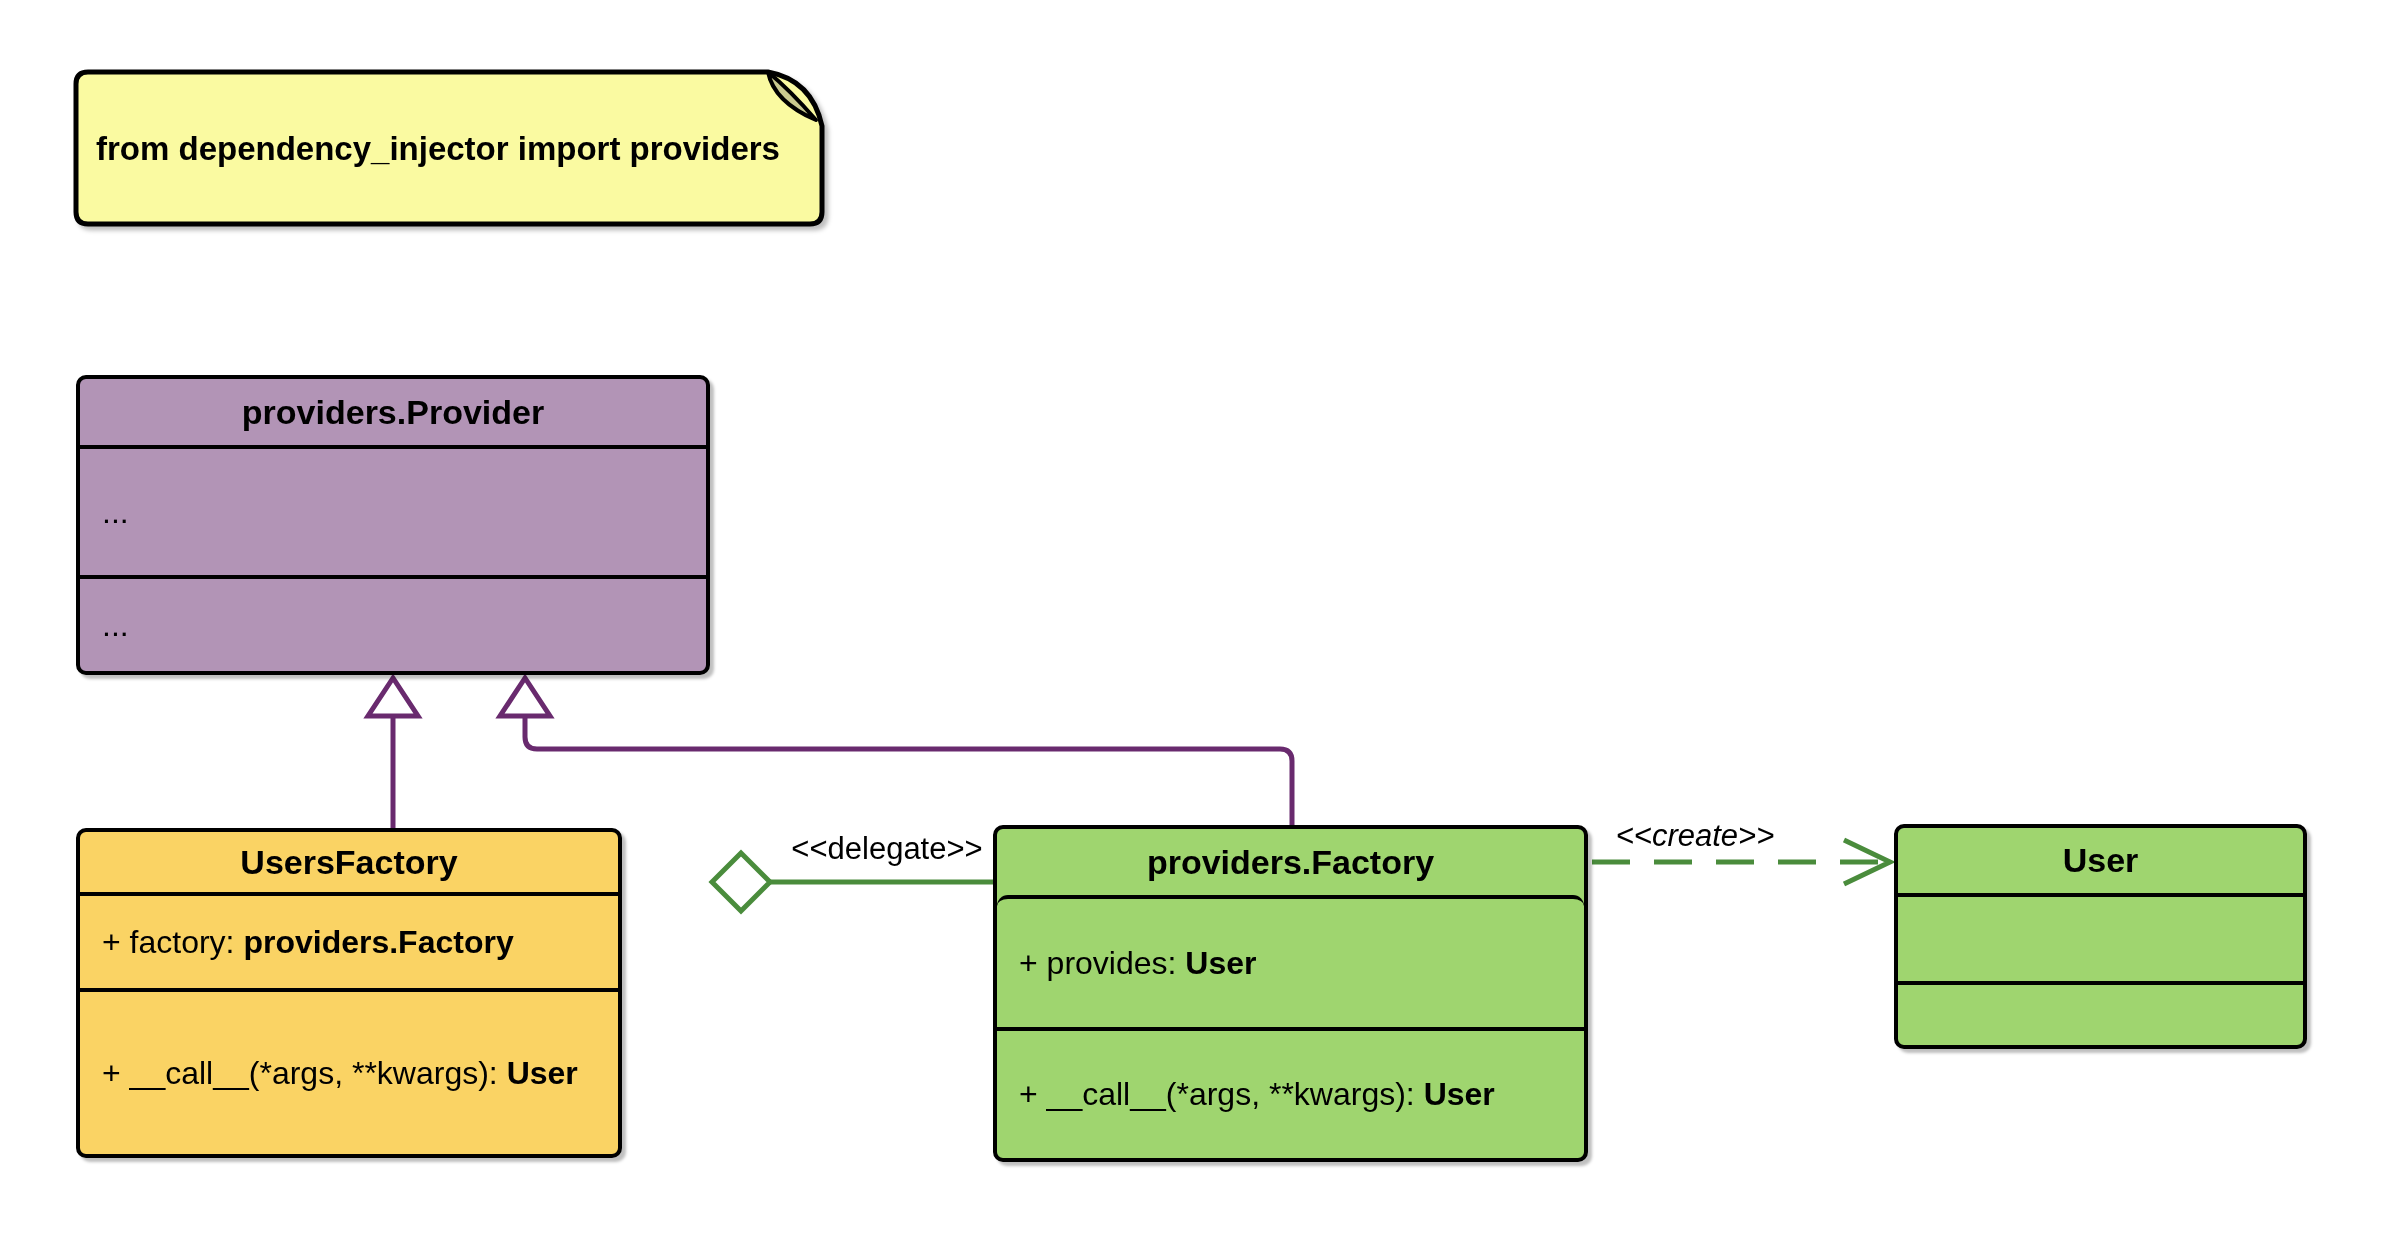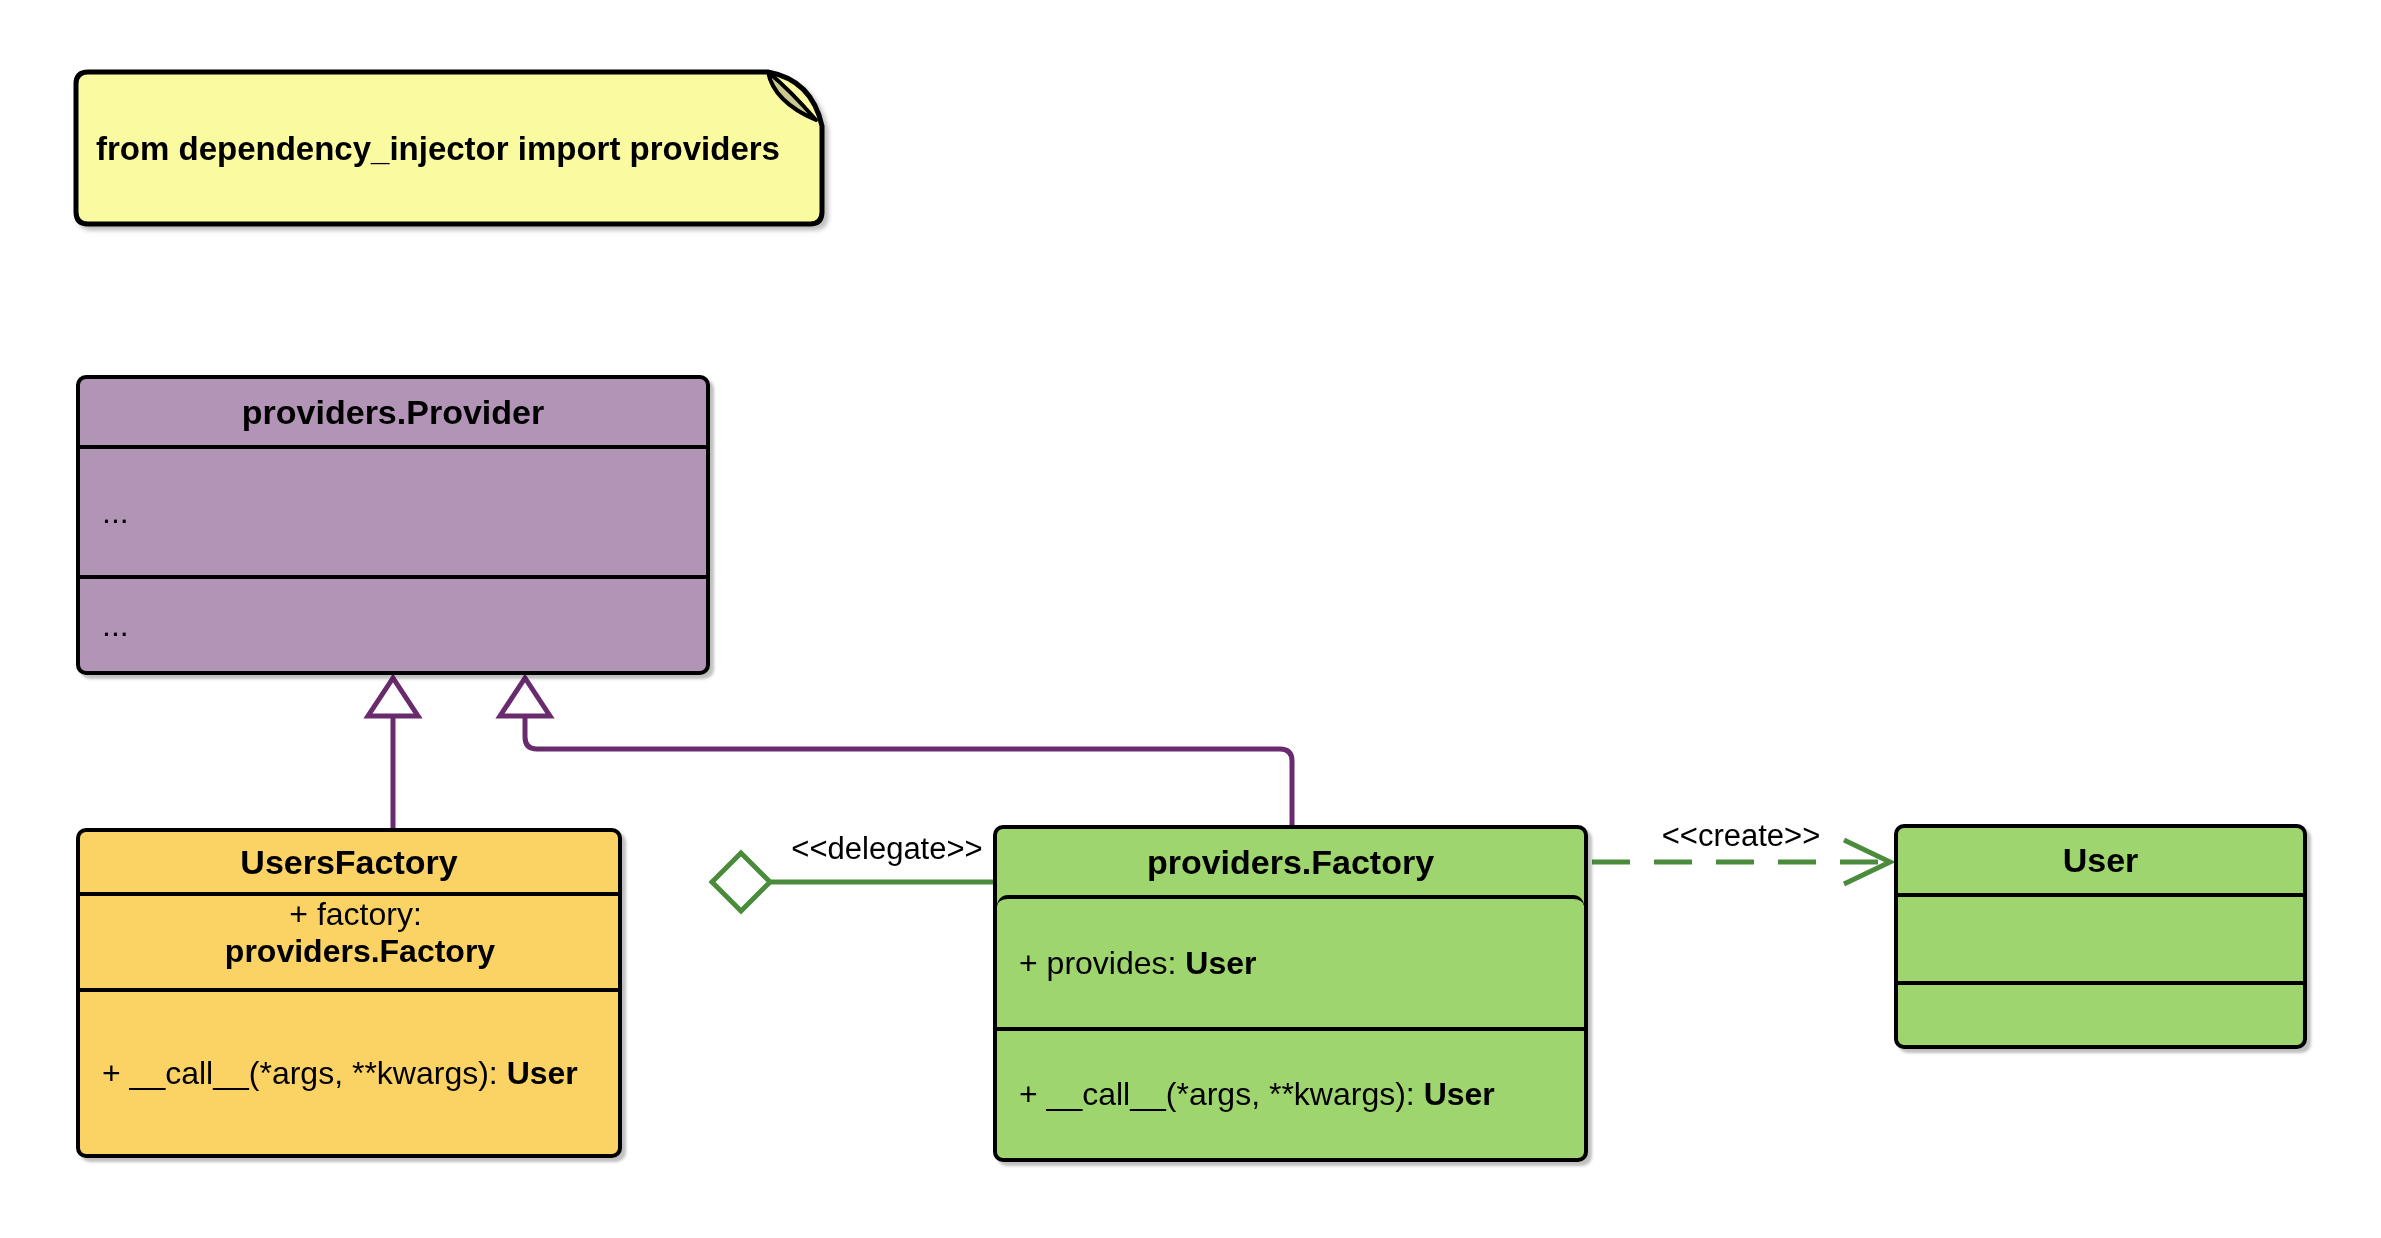--- a/index.html
+++ b/index.html
@@ -41,21 +41,21 @@
   .clsbox .section.grow{flex:1 1 auto;}
   .member span{white-space:pre;}
   .member b{white-space:pre;font-weight:bold;}
 
   .box-provider{left:76px;top:375px;width:634px;height:300px;background:var(--provider-fill);}
   .box-provider .title{height:66px;}
   .box-provider .sec1{height:130px;}
 
   .box-usersfactory{left:76px;top:828px;width:546px;height:330px;background:var(--users-factory-fill);}
   .box-usersfactory .title{height:60px;}
-  .box-usersfactory .sec1{height:96px;flex-direction:column;}
+  .box-usersfactory .sec1{height:96px;}
 
   .box-factory{left:993px;top:825px;width:595px;height:337px;background:var(--factory-fill);}
   .box-factory .title{height:66px;}
   .box-factory .sec1{height:132px;border-radius:11px;}
 
   .box-user{left:1894px;top:824px;width:413px;height:225px;background:var(--user-fill);}
   .box-user .title{height:65px;}
   .box-user .sec1{height:88px;}
 
   .note-svg{position:absolute;left:72px;top:68px;filter:drop-shadow(4px 4px 2px rgba(0,0,0,0.25));}
@@ -128,15 +128,15 @@
     </div>
   </div>
 
   <div class="clsbox box-user">
     <div class="title">User</div>
     <div class="section sec1"></div>
     <div class="section grow"></div>
   </div>
 
   <span class="rel-label" style="left:876px;top:831px;margin-left:11px;">&lt;&lt;delegate&gt;&gt;</span>
-  <span class="rel-label" style="left:1741px;top:818px;">&lt;&lt;create&gt;&gt;</span>
+  <span class="rel-label" style="left:1695px;top:818px;font-style:italic;">&lt;&lt;create&gt;&gt;</span>
 
 </div>
 
 </body></html>

